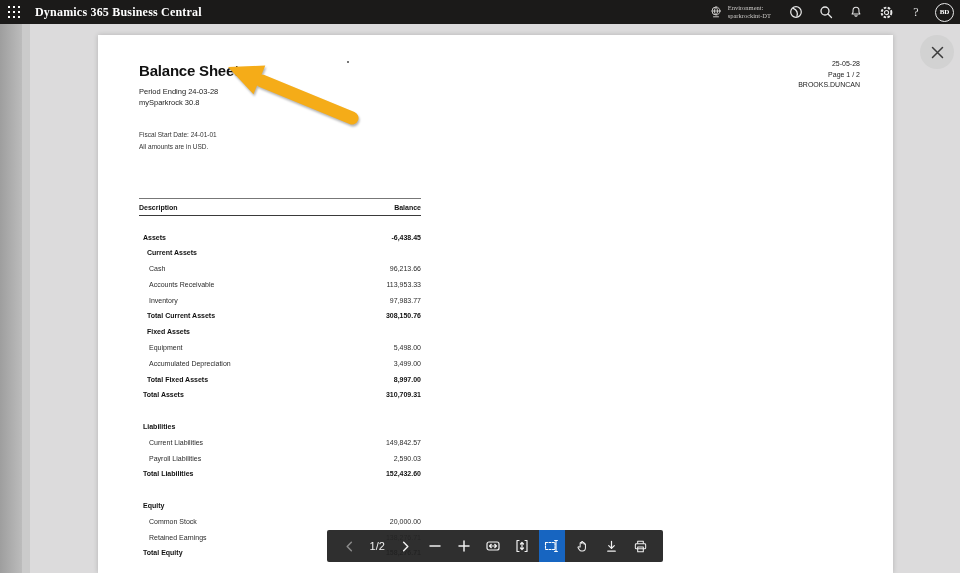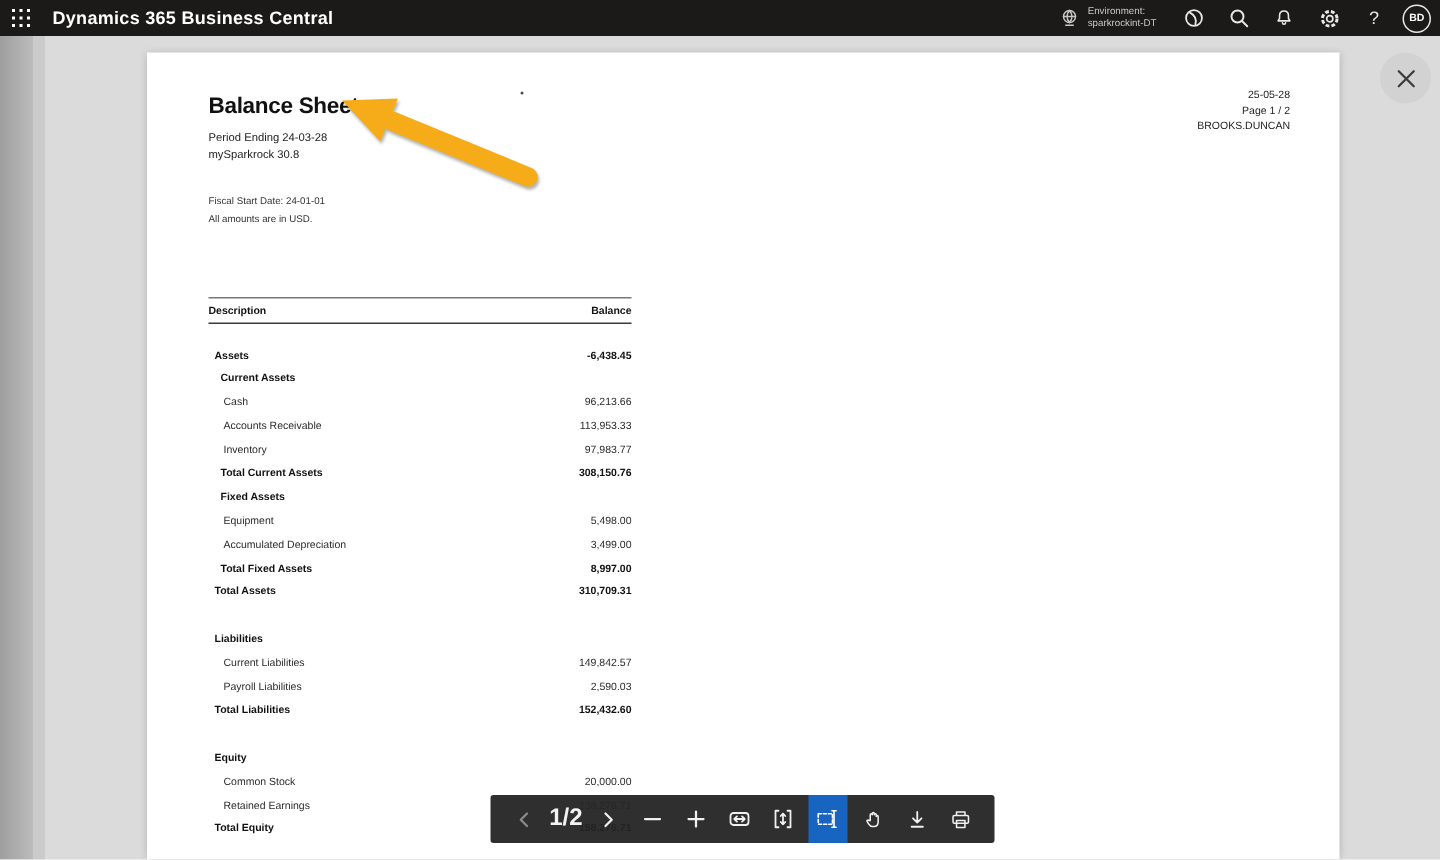--- a/index.html
+++ b/index.html
@@ -1,21 +1,21 @@
 <!DOCTYPE html>
 <html><head>
 <meta charset="utf-8">
 <style>
   * { margin:0; padding:0; box-sizing:border-box; }
   html,body { width:960px; height:573px; overflow:hidden; }
   body { font-family:"Liberation Sans", sans-serif; background:#dcdbdc; position:relative; }
 
   
   .topbar { position:absolute; left:0; top:0; width:960px; height:24px; background:#1b1a19;
-            display:flex; align-items:center; z-index:40; }
+            display:flex; align-items:center; z-index:40;font-family:Liberation Serif, serif; }
   .waffle { width:24px; height:24px; display:flex; align-items:center; justify-content:center; cursor:pointer; margin-left:2px;}
   .app-title { color:#fff; font-size:12px; font-weight:700; margin-left:9px; letter-spacing:.2px; }
   .topbar-right { margin-left:auto; display:flex; align-items:center; gap:0; padding-right:6px; }
   .env-wrap { display:flex; align-items:center; gap:5px; margin-right:10px; }
   .env-text { color:#c9c7c5; font-size:6.5px; line-height:8px; }
   .tb-icon { width:30px; height:24px; display:flex; align-items:center; justify-content:center; cursor:pointer; }
   .tb-icon svg { display:block; }
   .qmark { color:#e8e8e8; font-size:12px; font-weight:400; }
   .avatar { width:19px; height:19px; border:1.4px solid #e8e8e8; border-radius:50%;
             display:flex; align-items:center; justify-content:center; color:#fff; font-size:7px; font-weight:700;
@@ -62,21 +62,21 @@
                cursor:pointer; z-index:30; border:none; }
 
   
   .pdf-toolbar { position:absolute; left:327px; top:530px; width:336px; height:32px;
                  background:rgba(36,36,36,.95); border-radius:2px; z-index:20;
                  display:flex; align-items:center; justify-content:space-between; padding:0 10px; }
   .pt-btn { width:24px; height:32px; display:flex; align-items:center; justify-content:center;
             background:transparent; border:none; cursor:pointer; }
   .pt-btn svg { display:block; }
   .pt-btn.active { background:#1765c1; width:26px; }
-  .pt-page { color:#f2f2f2; font-size:16px; font-weight:700; min-width:22px; text-align:center; }
+  .pt-page { color:#f2f2f2; font-size:11px; font-weight:400; min-width:22px; text-align:center; }
 </style>
 </head>
 <body>
 
 <header class="topbar">
   <div class="waffle">
     <svg width="12" height="12" viewBox="0 0 12 12">
       <g fill="#ffffff">
         <rect x="0" y="0" width="2" height="2"></rect>
           <rect x="5" y="0" width="2" height="2"></rect>

